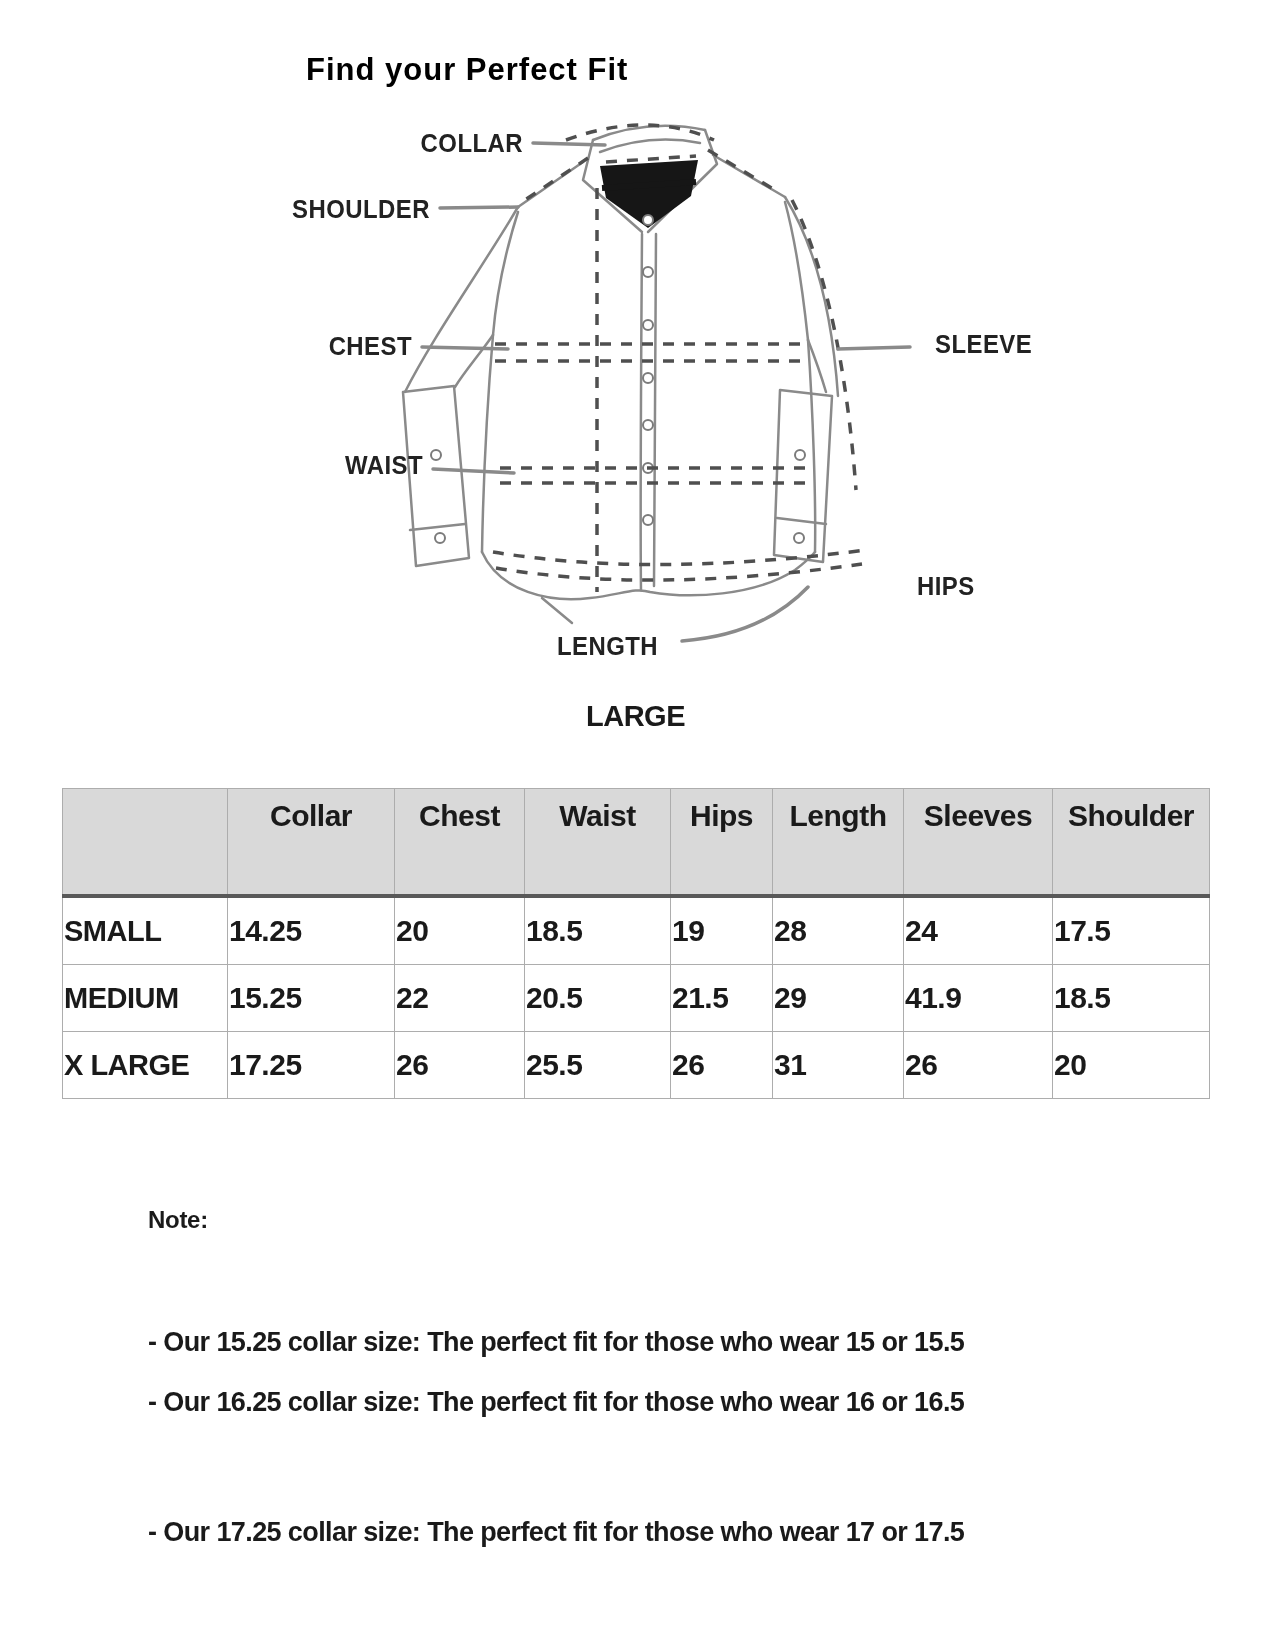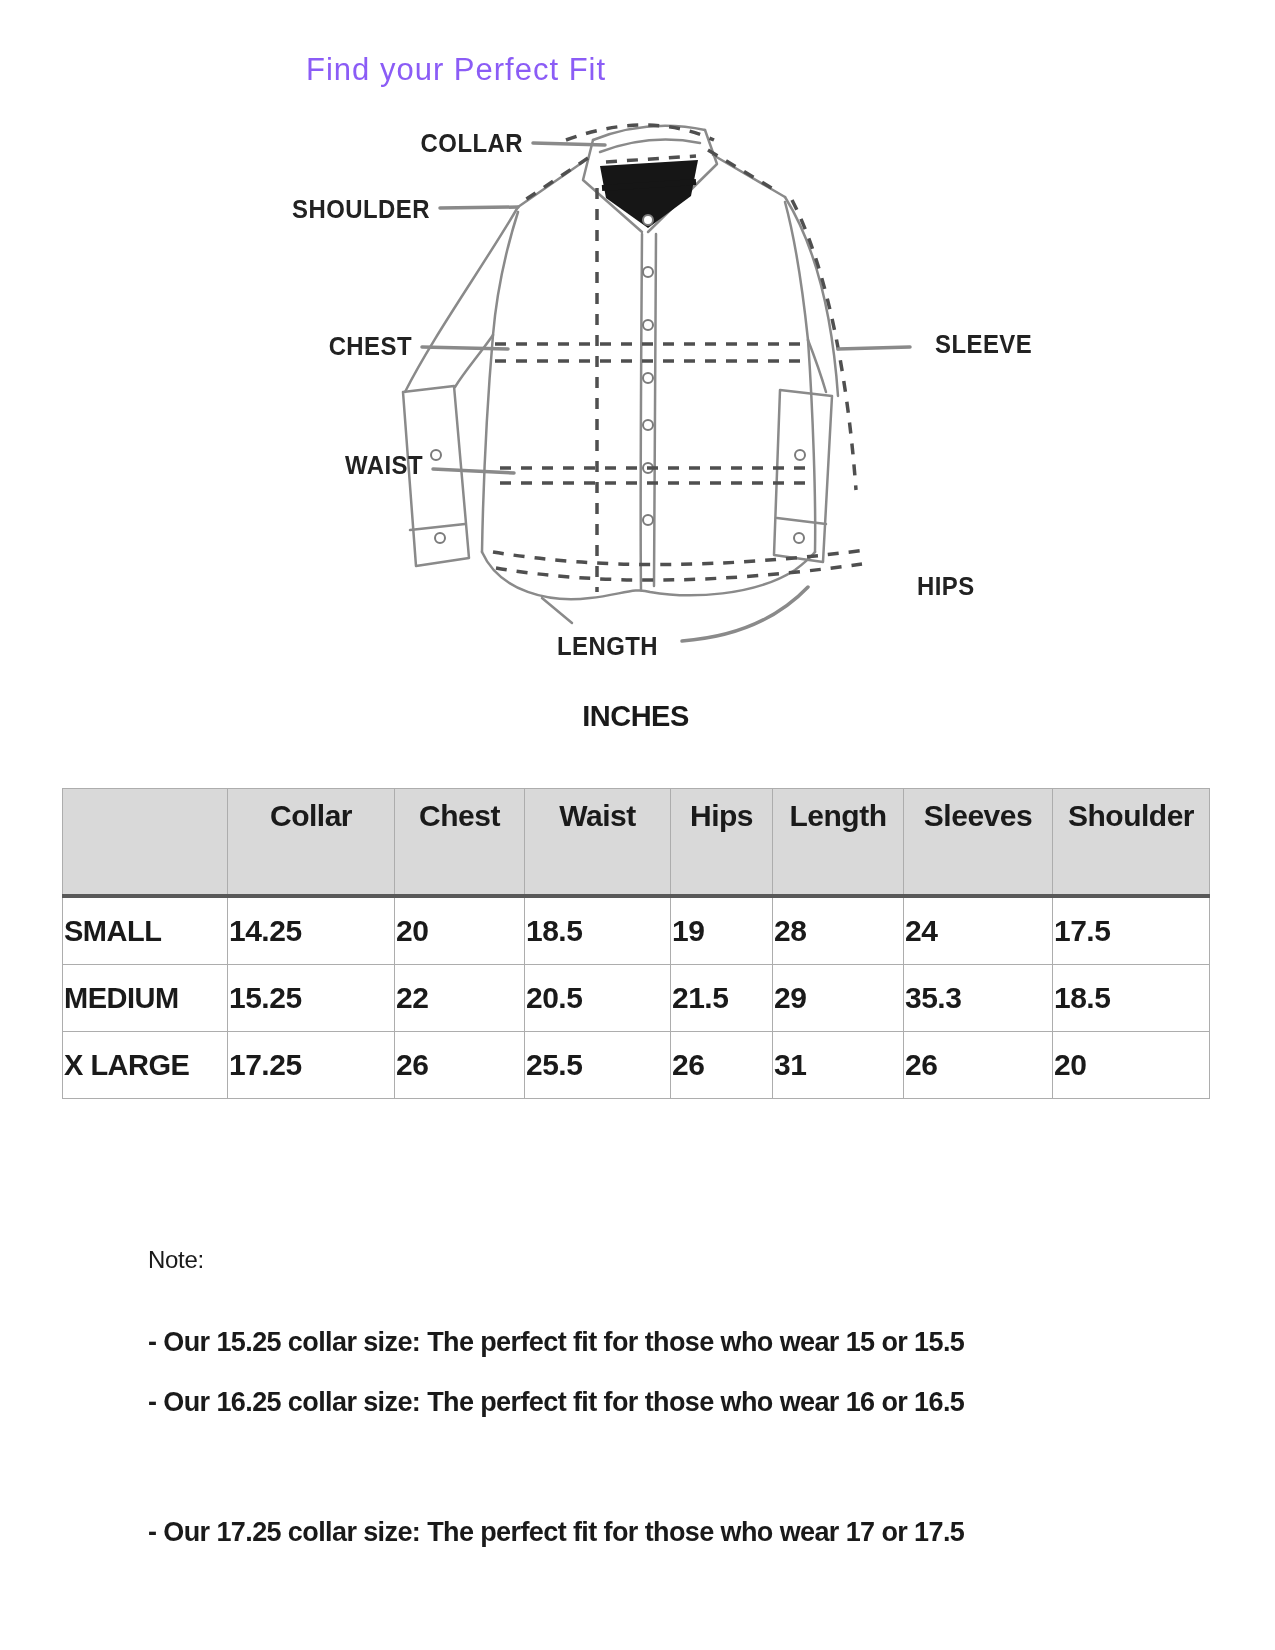--- a/index.html
+++ b/index.html
@@ -7,22 +7,22 @@
     position:relative;
     width:1275px;height:1650px;
     background:#ffffff;
     font-family:"Liberation Sans",sans-serif;
     color:#1a1a1a;
     overflow:hidden;
   }
   
   .doc-title{
     position:absolute;left:306px;top:52px;
-    font-size:31px;font-weight:normal;letter-spacing:1px;
-    color:#8b5cf6;
+    font-size:31px;font-weight:bold;letter-spacing:1px;
+    color:#000000;
   }
   
   .diagram{position:absolute;left:250px;top:100px;width:790px;height:572px;}
   .diagram svg{position:absolute;left:0;top:0;}
   .dg-label{
     position:absolute;font-size:26px;font-weight:bold;letter-spacing:0.5px;
     color:#222;white-space:nowrap;transform:scaleX(.92);transform-origin:left center;
   }
   .dg-label.r{transform-origin:right center;text-align:right;}
   
@@ -47,21 +47,21 @@
     border-bottom:4px solid #595959;
   }
   table.size tbody td{
     background:#ffffff;height:64px;
     font-size:30px;vertical-align:middle;
   }
   table.size tbody td.size-name{font-size:29px;}
   
   .note-heading{
     position:absolute;left:148px;top:1206px;
-    font-size:24px;font-weight:normal;letter-spacing:-0.3px;margin-top:40px;
+    font-size:24px;font-weight:bold;letter-spacing:-0.3px;
   }
   .note-item{
     position:absolute;left:148px;
     font-size:27px;font-weight:bold;letter-spacing:-0.6px;
     white-space:nowrap;
   }
 </style>
 </head>
 <body>
 
@@ -148,21 +148,21 @@
     </svg>
     <div class="dg-label r" style="left:100px;top:28px;width:173px;">COLLAR</div>
     <div class="dg-label r" style="left:20px;top:94px;width:160px;">SHOULDER</div>
     <div class="dg-label r" style="left:40px;top:231px;width:122px;">CHEST</div>
     <div class="dg-label r" style="left:50px;top:350px;width:123px;">WAIST</div>
     <div class="dg-label" style="left:685px;top:229px;">SLEEVE</div>
     <div class="dg-label" style="left:667px;top:471px;">HIPS</div>
     <div class="dg-label" style="left:307px;top:531px;">LENGTH</div>
   </div>
 
-  <div class="table-title">INCHES</div>
+  <div class="table-title">LARGE</div>
 
   <table class="size">
     <colgroup>
       <col style="width:165px">
         <col style="width:167px">
         <col style="width:130px">
         <col style="width:146px">
       <col style="width:102px">
         <col style="width:131px">
         <col style="width:149px">
@@ -191,21 +191,21 @@
         <td>24</td>
         <td>17.5</td>
       </tr>
       <tr>
         <td class="size-name">MEDIUM</td>
         <td>15.25</td>
         <td>22</td>
         <td>20.5</td>
         <td>21.5</td>
         <td>29</td>
-        <td>35.3</td>
+        <td>41.9</td>
         <td>18.5</td>
       </tr>
       <tr>
         <td class="size-name">X LARGE</td>
         <td>17.25</td>
         <td>26</td>
         <td>25.5</td>
         <td>26</td>
         <td>31</td>
         <td>26</td>

